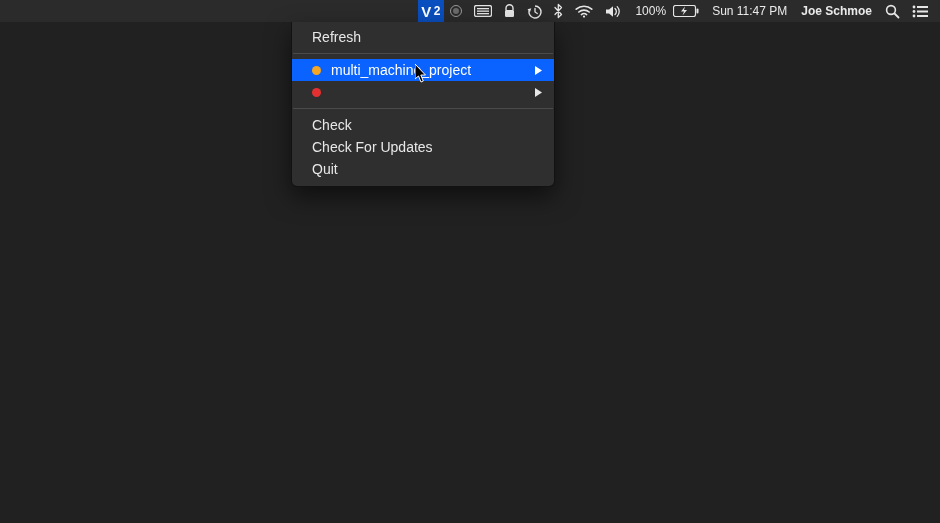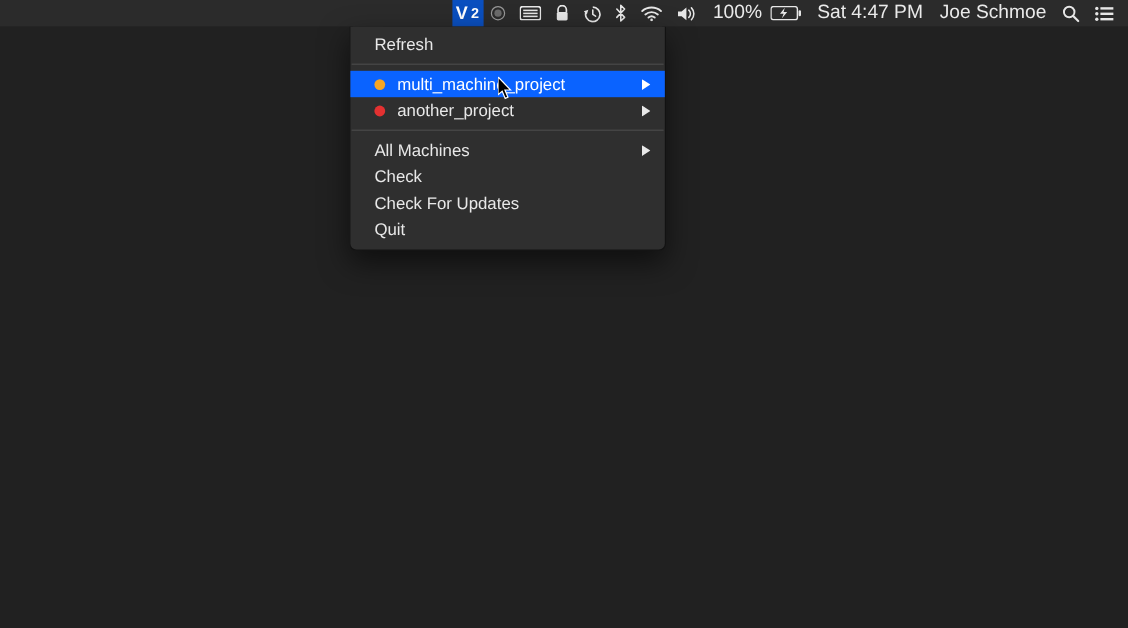--- a/index.html
+++ b/index.html
@@ -41,22 +41,22 @@
   .app-icon-wrap{
     display:flex;align-items:center;height:22px;
     background:var(--app-icon-bg);
     padding:0 4px 0 3px;
     color:#fff;font-weight:600;font-family:Arial,sans-serif;
   }
   .app-icon-v{font-weight:800;font-size:15px;letter-spacing:.5px;}
   .app-icon-badge{font-size:12px;margin-left:2px;}
   .rec-icon{width:12px;height:12px;border:1.5px solid #9a9a9a;border-radius:50%;box-sizing:border-box;position:relative;}
   .rec-icon::after{content:"";position:absolute;inset:2px;border-radius:50%;background:#6b6b6b;}
-  .mb-text{padding:0 7px;font-size:16px;}
-  .mb-user{font-weight:400;text-align:center;}
+  .mb-text{padding:0 7px;font-size:12px;}
+  .mb-user{font-weight:700;text-align:center;}
   
   .menu{
     position:absolute;left:291px;top:22px;width:262px;
     background:var(--menu-bg);
     border:1px solid rgba(0,0,0,.6);
     border-top:none;
     border-radius:0 0 6px 6px;
     box-shadow:0 10px 24px rgba(0,0,0,.55);
     padding:4px 0 6px 0;
     font-size:14px;
@@ -146,21 +146,21 @@
   <span class="mb-text">100%</span>
 
   <div class="mb-item" style="padding-left:0">
     <svg width="26" height="12" viewBox="0 0 26 12">
         <rect x="0.5" y="0.5" width="22" height="11" rx="2" fill="none" stroke="#e6e6e6" stroke-width="1.2"></rect>
         <rect x="23.5" y="3.5" width="2" height="5" rx="1" fill="#e6e6e6"></rect>
         <polygon points="12,1.5 8,6.5 11,6.5 9.5,10.5 14,5 11,5" fill="#e6e6e6"></polygon>
       </svg>
   </div>
 
-  <span class="mb-text">Sat 4:47 PM</span>
+  <span class="mb-text">Sun 11:47 PM</span>
   <span class="mb-text mb-user">Joe Schmoe</span>
 
   <div class="mb-item">
     <svg width="15" height="15" viewBox="0 0 15 15">
         <circle cx="6" cy="6" r="4.4" fill="none" stroke="#e6e6e6" stroke-width="1.6"></circle>
         <line x1="9.5" y1="9.5" x2="13.5" y2="13.5" stroke="#e6e6e6" stroke-width="1.8" stroke-linecap="round"></line>
       </svg>
   </div>
 
   <div class="mb-item">
@@ -185,36 +185,27 @@
 
   <div class="menu-row highlight">
       <span class="dot orange"></span>
       <span class="label">multi_machine_project</span>
       <span class="submenu-arrow"><svg width="7" height="9" viewBox="0 0 7 9">
           <polygon points="0,0 7,4.5 0,9"></polygon>
         </svg></span>
     </div>
     <div class="menu-row">
       <span class="dot red"></span>
-      <span class="label">another_project</span>
       <span class="submenu-arrow"><svg width="7" height="9" viewBox="0 0 7 9">
           <polygon points="0,0 7,4.5 0,9"></polygon>
         </svg></span>
     </div>
 
   <div class="menu-sep"></div>
 
-  <div class="menu-row">
-    <span class="label">All Machines</span>
-    <span class="submenu-arrow">
-      <svg width="7" height="9" viewBox="0 0 7 9">
-          <polygon points="0,0 7,4.5 0,9"></polygon>
-        </svg>
-    </span>
-  </div>
   <div class="menu-row">
     <span class="label">Check</span>
   </div>
   <div class="menu-row">
     <span class="label">Check For Updates</span>
   </div>
   <div class="menu-row">
     <span class="label">Quit</span>
   </div>
 </div>

